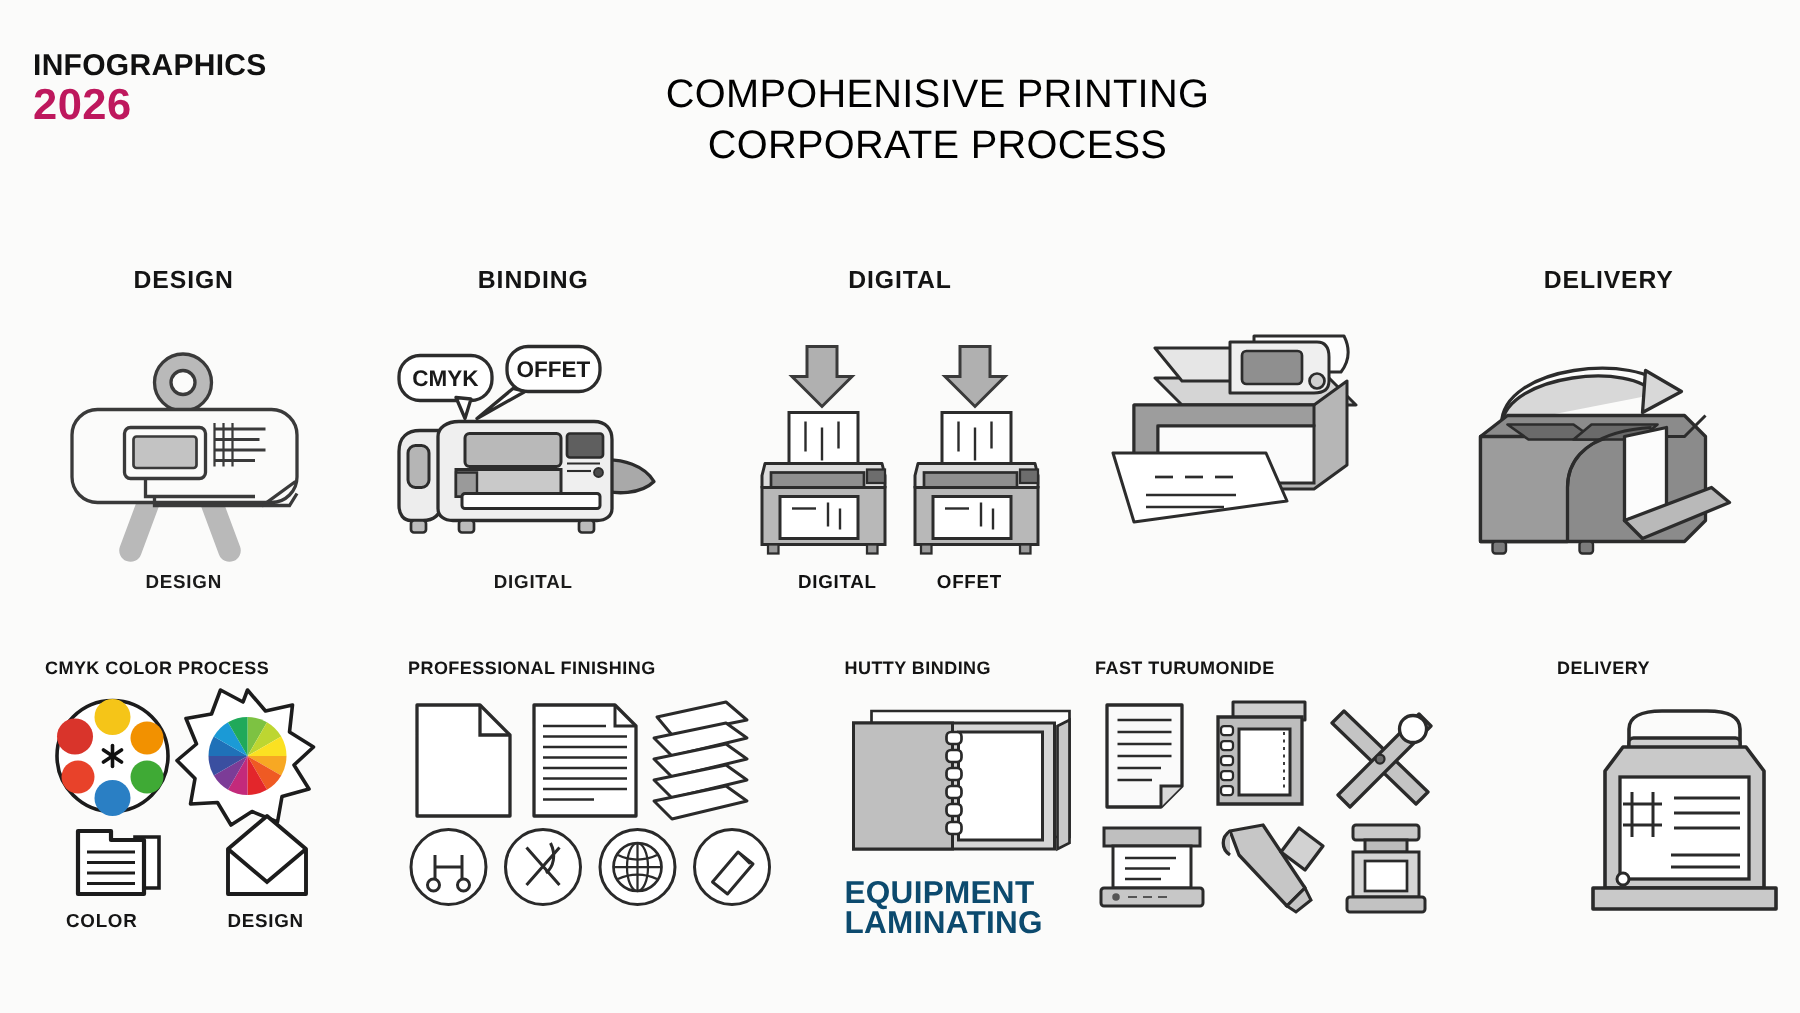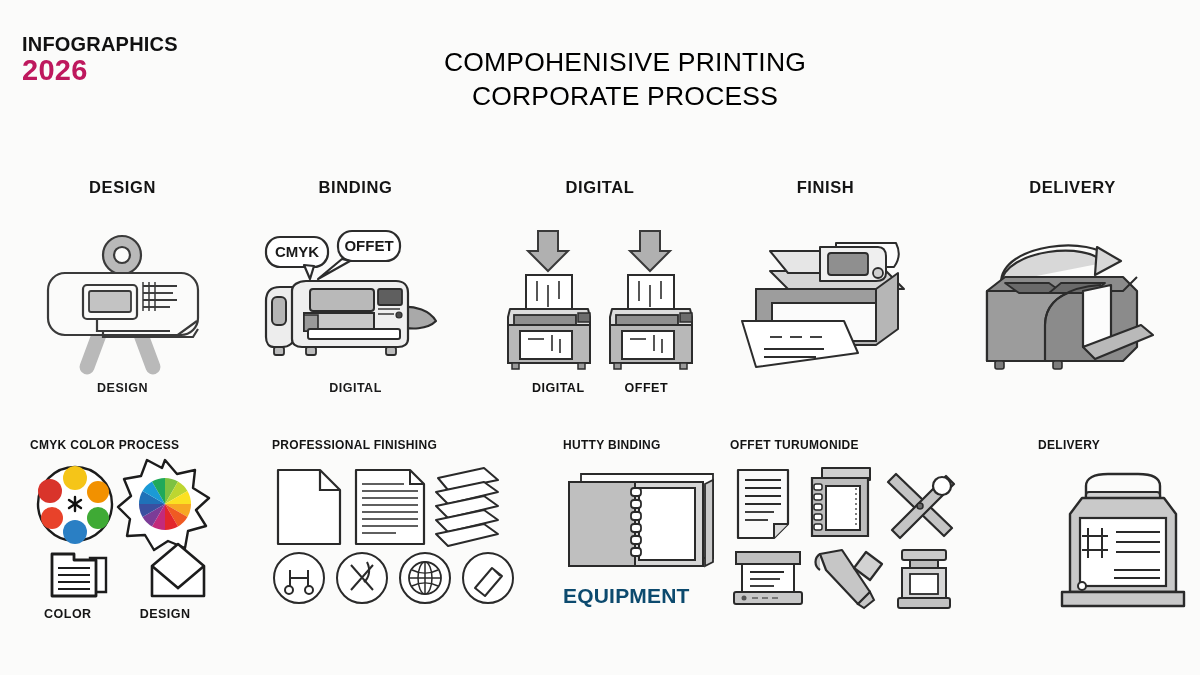--- a/index.html
+++ b/index.html
@@ -45,21 +45,21 @@
   .bot{position:absolute;top:0;}
   .bot-title{font-size:12px;font-weight:700;letter-spacing:.3px;color:#141414;white-space:nowrap;}
   .bot-art{margin-top:14px;position:relative;}
   .b1{left:30px;width:210px;}
   .b2{left:272px;width:230px;}
   .b3{left:536px;width:180px;margin-left:27px;}
   .b4{left:730px;width:225px;}
   .b5{left:1038px;width:170px;}
 
   .lbl{font-size:12.5px;font-weight:600;letter-spacing:.5px;color:#151515;}
-  .lbl-row{display:flex;gap:48px;margin-top:6px;padding-left:14px;}
+  .lbl-row{display:flex;gap:60px;margin-top:6px;padding-left:14px;}
   .bind-caption{font-size:21px;font-weight:700;line-height:20px;letter-spacing:.2px;color:#0c4a6e;margin-top:10px;}
 
   svg{display:block;overflow:visible;}
 </style>
 </head>
 <body>
 
 <div class="stage">
 
   <div class="brand">
@@ -200,21 +200,20 @@
           </g>
         </svg>
       </div>
       <div class="caption-pair">
         <span>DIGITAL</span>
         <span>OFFET</span>
       </div>
     </div>
 
     <div class="step s4">
-      <div class="step-title">FINISH</div>
       <div class="step-art">
         <svg width="195" height="150" viewBox="0 0 195 150">
 
           <path d="M108 14 L168 14 C172 22 172 30 166 38 L108 38 Z" fill="#fdfdfd" stroke="#2c2c2c" stroke-width="2" stroke-linejoin="round"></path>
 
           <path d="M42 42 L158 42 L176 60 L60 60 Z" fill="#d5d5d5" stroke="#2c2c2c" stroke-width="2" stroke-linejoin="round"></path>
           <path d="M42 22 L132 22 L150 44 L60 44 Z" fill="#e6e6e6" stroke="#2c2c2c" stroke-width="2" stroke-linejoin="round"></path>
 
           <path d="M92 18 L150 18 C156 18 158 22 158 28 L158 44 C158 50 154 52 148 52 L92 52 Z" fill="#efefef" stroke="#2c2c2c" stroke-width="2" stroke-linejoin="round"></path>
           <rect x="100" y="24" width="40" height="22" rx="3" fill="#8f8f8f" stroke="#2c2c2c" stroke-width="1.8"></rect>
@@ -404,25 +403,26 @@
             <rect x="68" y="46" width="10" height="8" rx="3"></rect>
             <rect x="68" y="58" width="10" height="8" rx="3"></rect>
             <rect x="68" y="70" width="10" height="8" rx="3"></rect>
             <rect x="68" y="82" width="10" height="8" rx="3"></rect>
           </g>
           <path d="M142 18 L150 14 L150 96 L142 100 Z" fill="#c9c9c9" stroke="#2a2a2a" stroke-width="1.8"></path>
         </svg>
       </div>
       <div class="bind-caption">
         <div>EQUIPMENT</div>
+        <div>LAMINATING</div>
       </div>
     </div>
 
     <div class="bot b4">
-      <div class="bot-title">OFFET TURUMONIDE</div>
+      <div class="bot-title">FAST TURUMONIDE</div>
       <div class="bot-art">
         <svg width="225" height="145" viewBox="0 0 225 145">
 
           <g>
             <path d="M8 4 L58 4 L58 58 L44 72 L8 72 Z" fill="#fafafa" stroke="#2a2a2a" stroke-width="2.2" stroke-linejoin="round"></path>
             <path d="M44 72 L44 58 L58 58" fill="#d9d9d9" stroke="#2a2a2a" stroke-width="2"></path>
             <g stroke="#2a2a2a" stroke-width="1.8">
               <line x1="15" y1="14" x2="51" y2="14"></line>
                 <line x1="15" y1="22" x2="51" y2="22"></line>
               <line x1="15" y1="30" x2="51" y2="30"></line>

